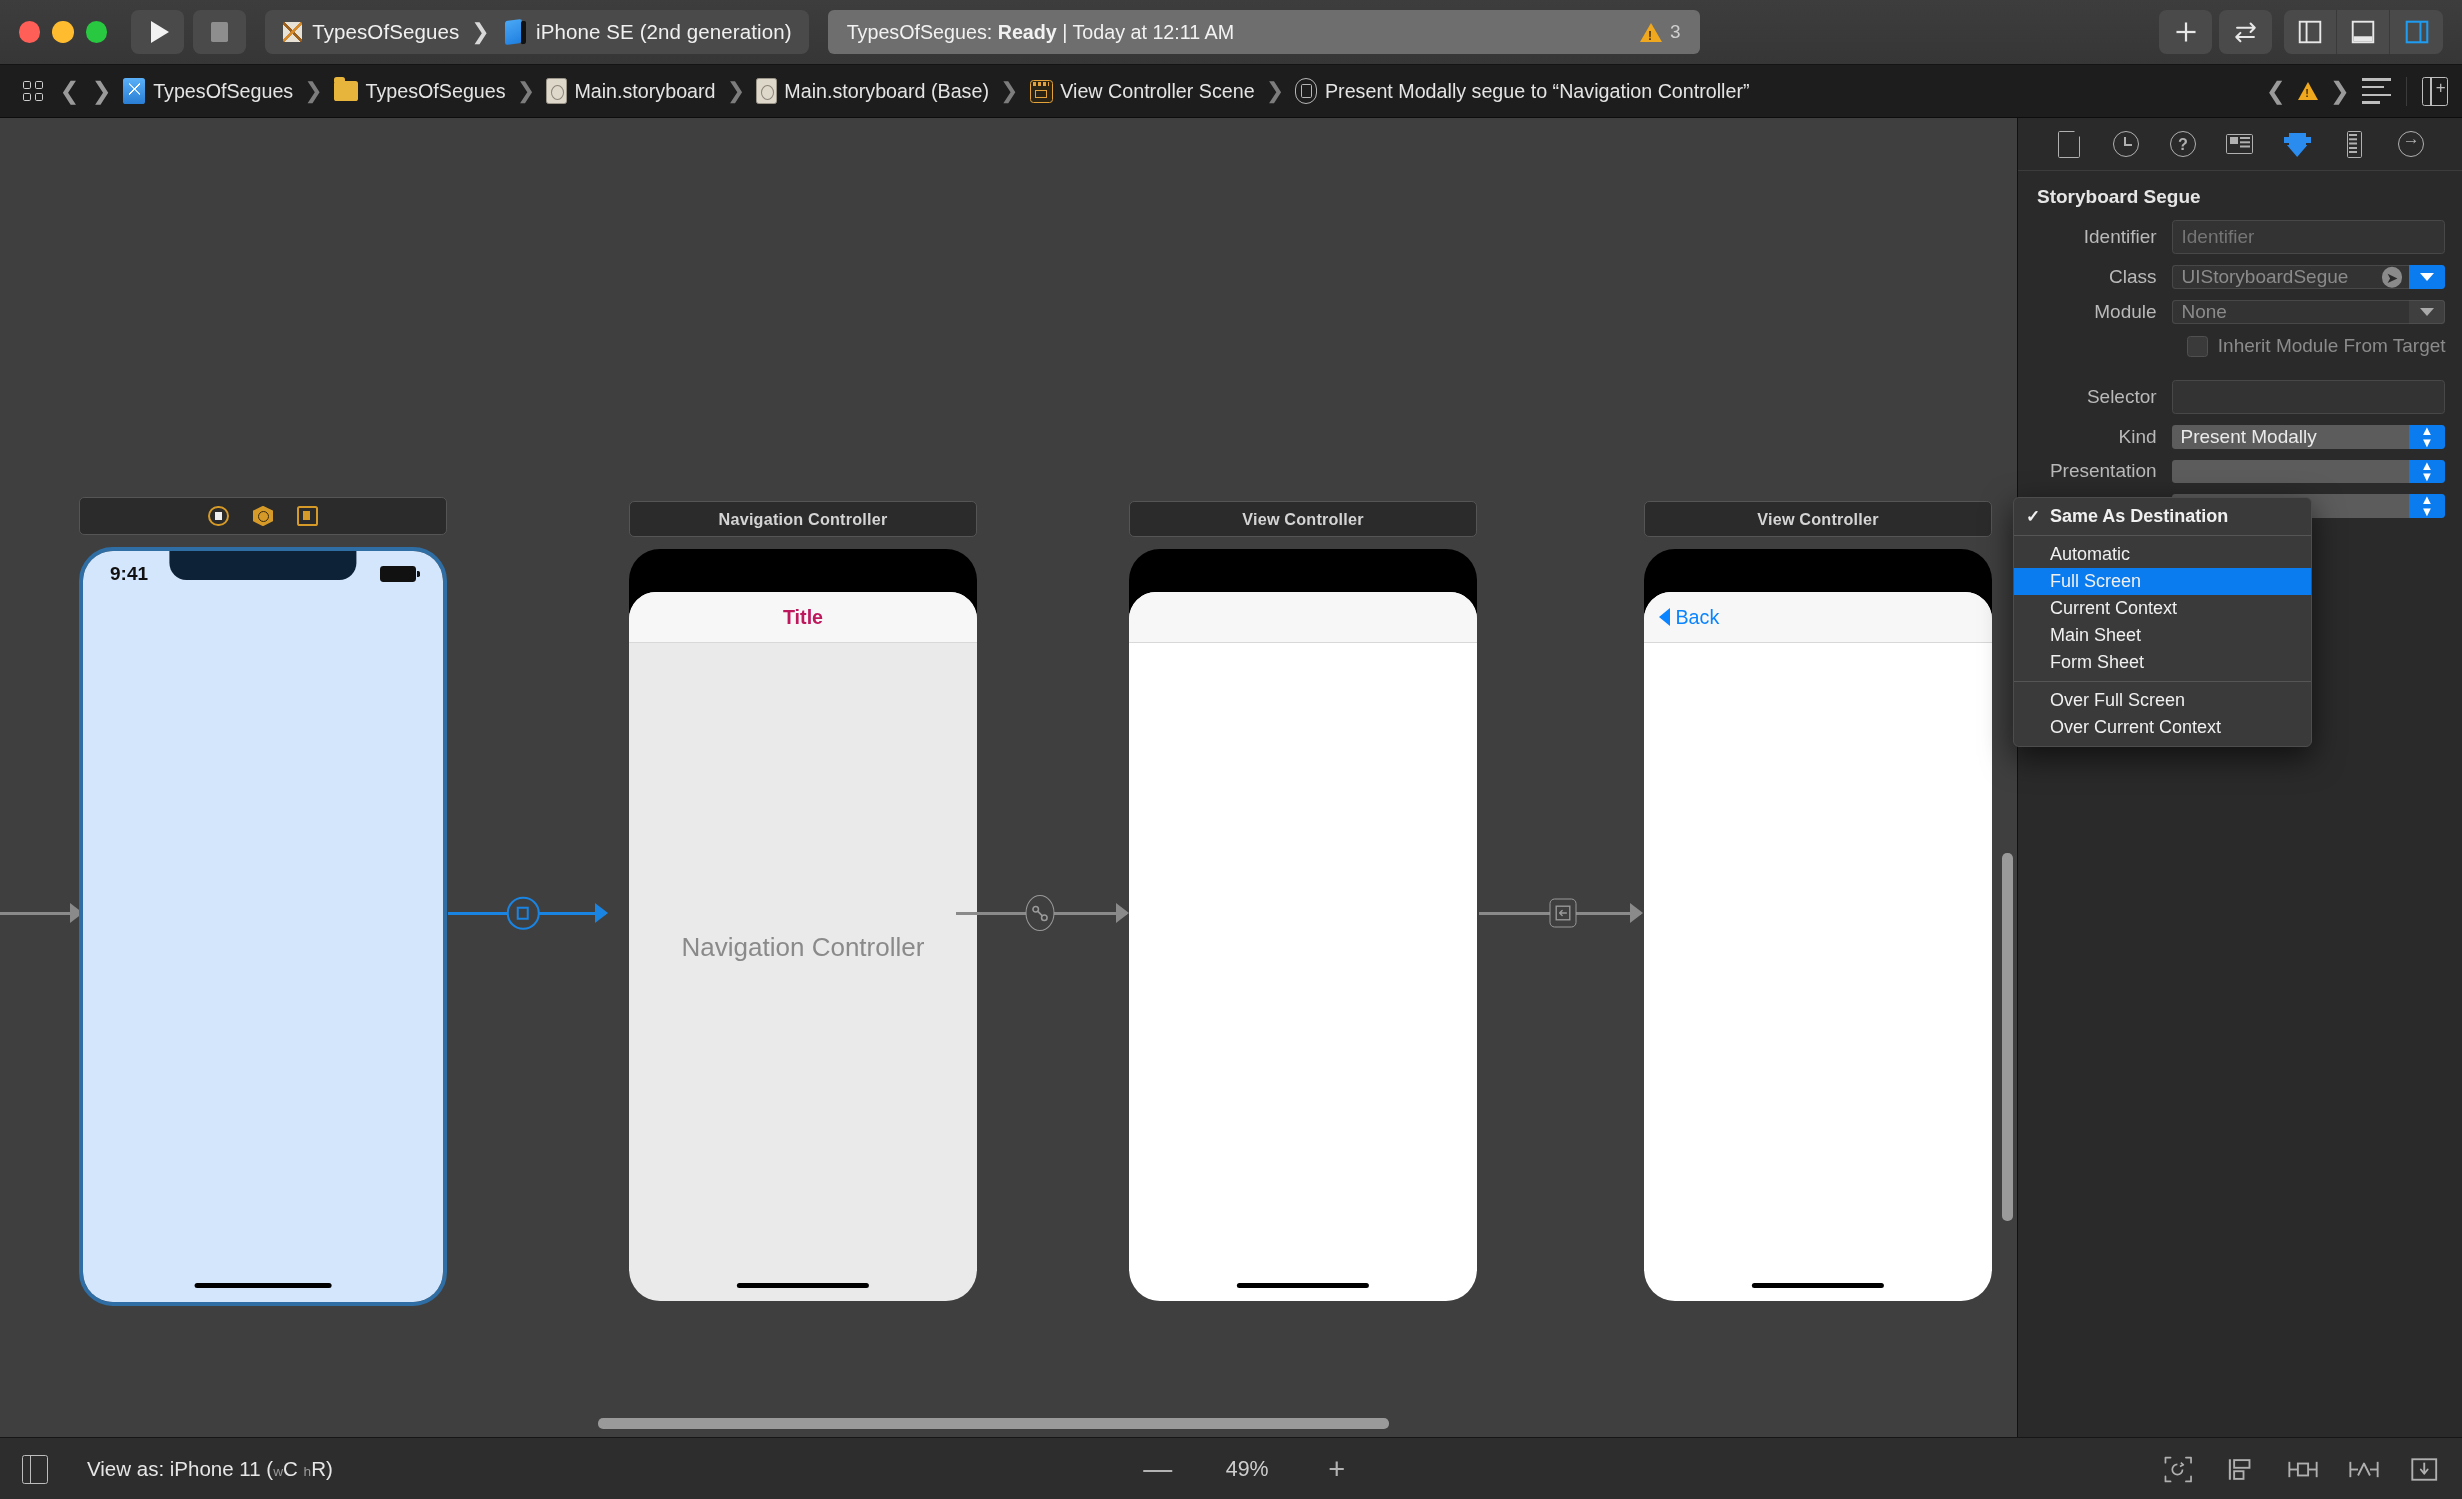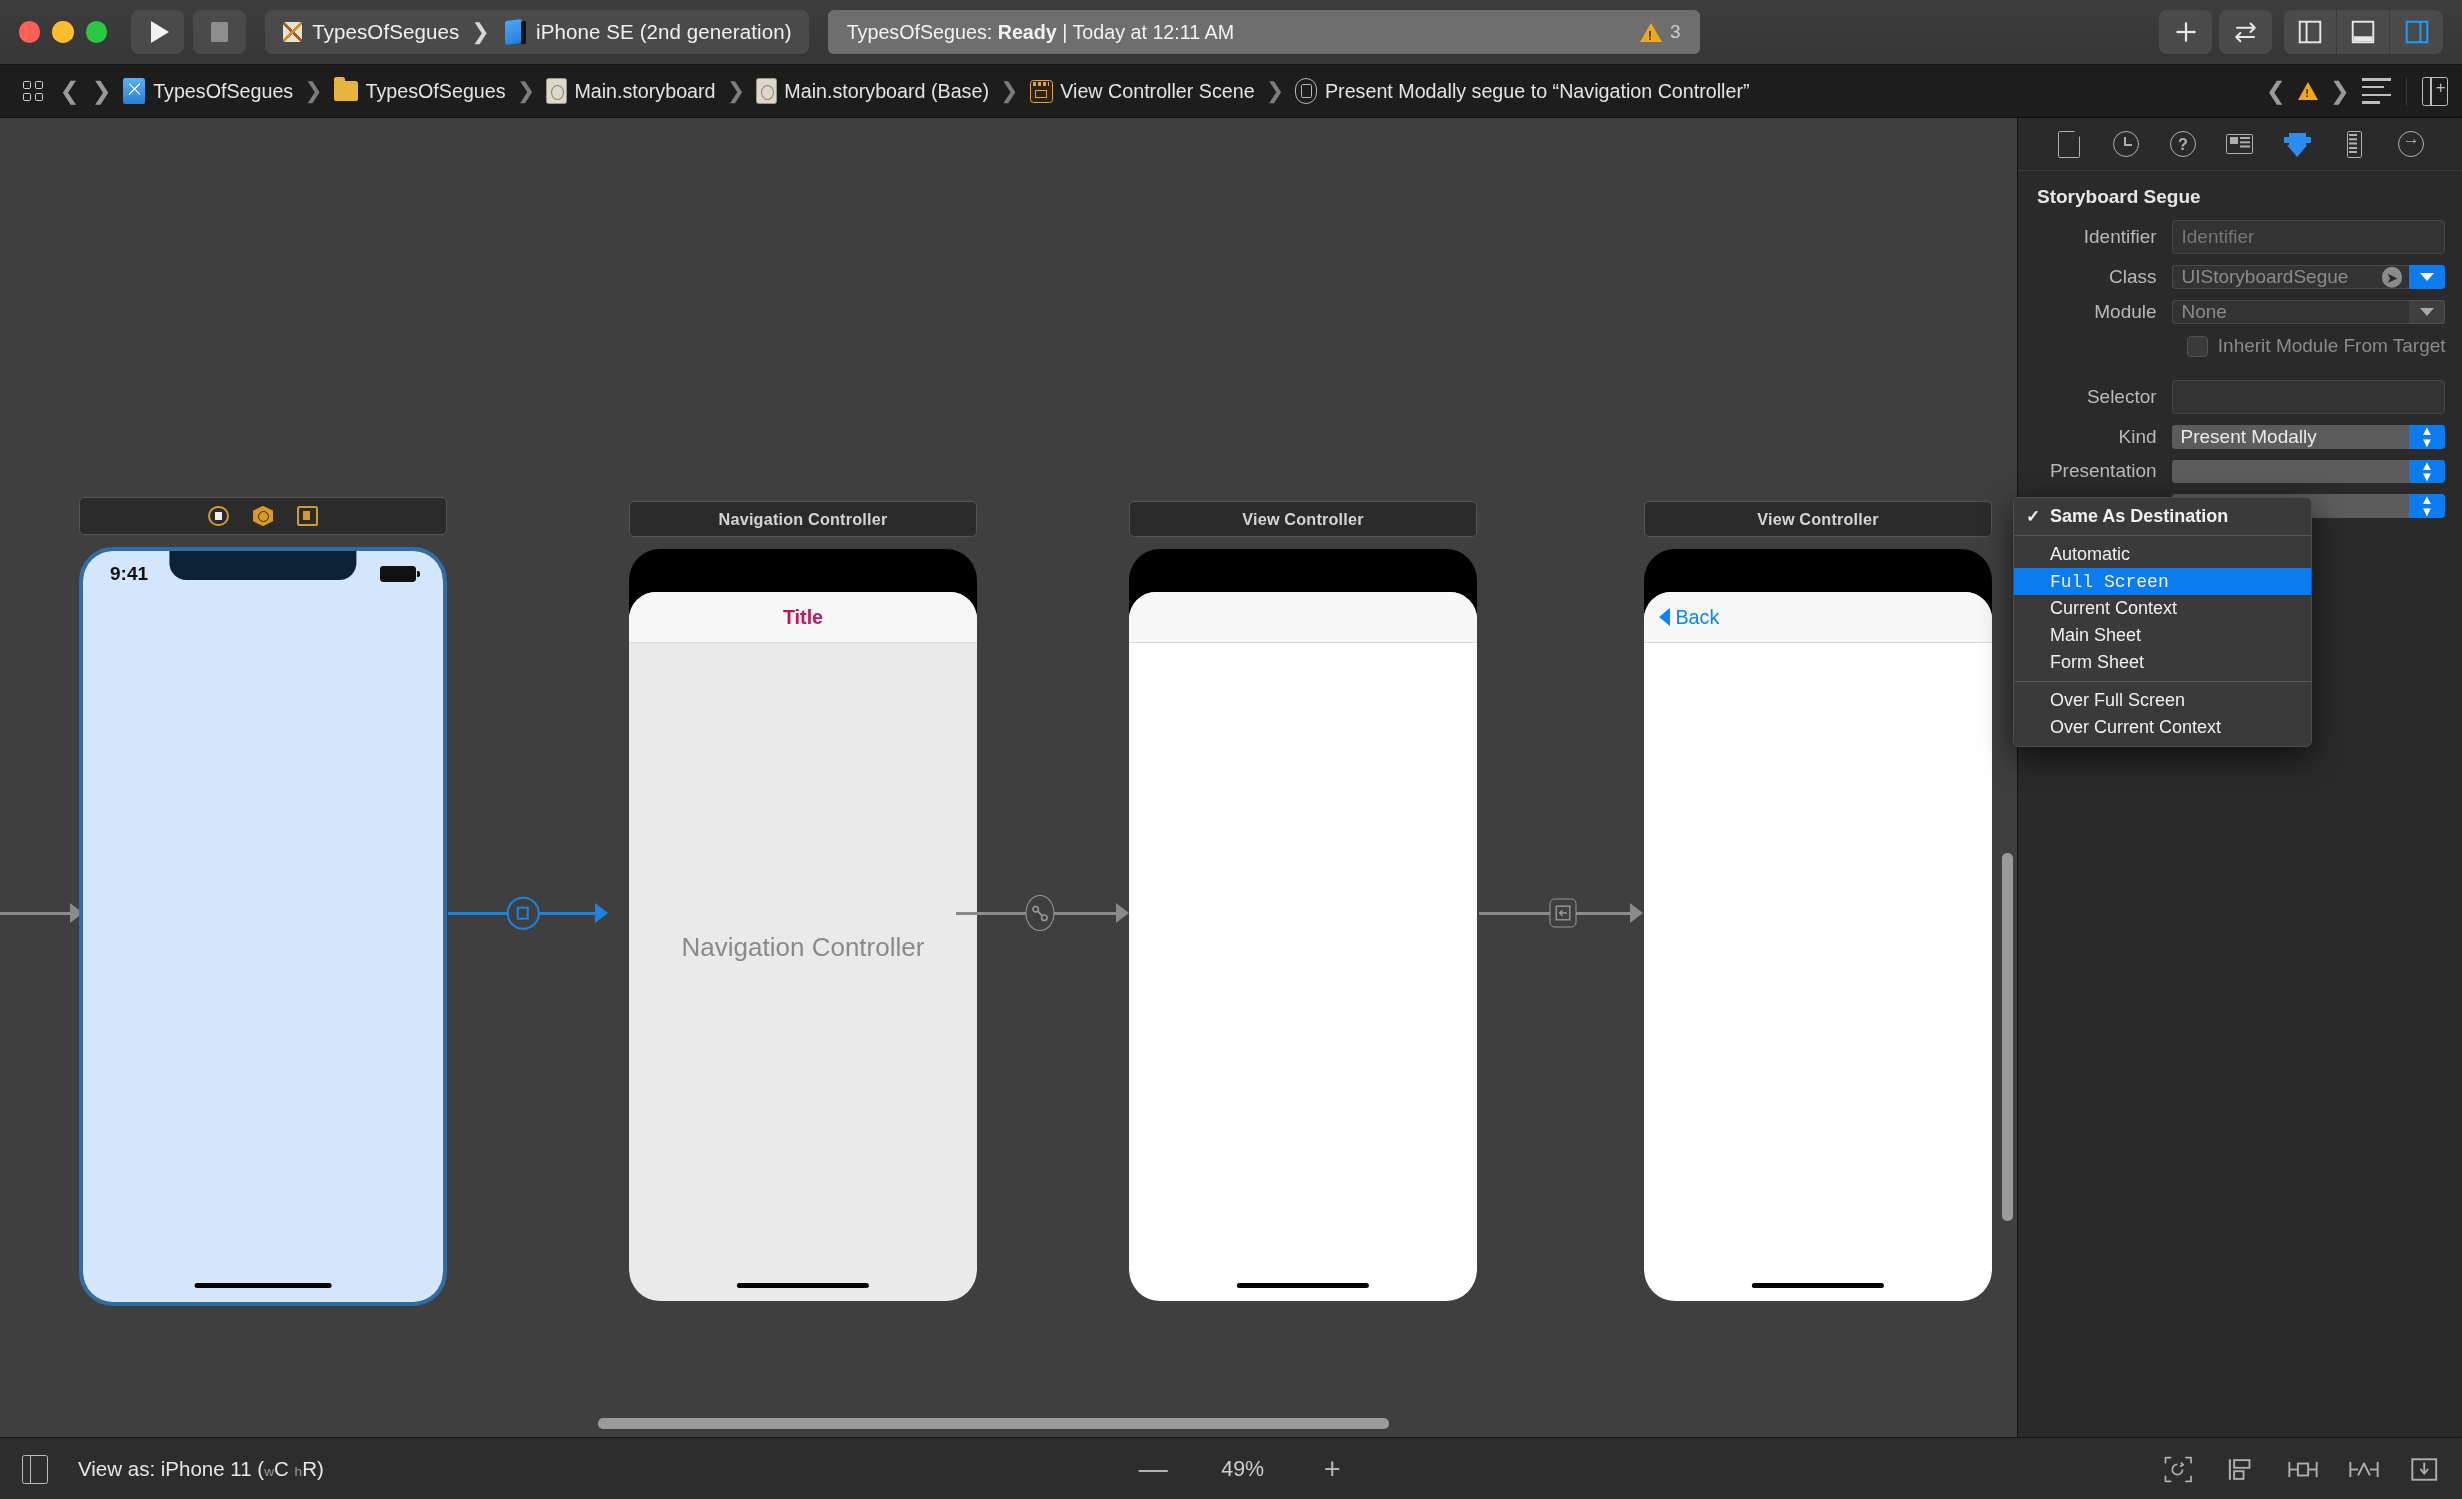--- a/index.html
+++ b/index.html
@@ -259,30 +259,30 @@
 
   
   .menu-pop {
     position:absolute; left:-4.3px; top:0; width:299px;
     background:#3a3a3a; border:0.9px solid #4d4d4d; border-radius:6px;
     box-shadow: 0 10.3px 31px rgba(0,0,0,.6); padding:5.1px 0; z-index:40;
   }
   .mitem { display:flex; align-items:center; height:27px; padding:0 10.3px 0 12px; color:#f0f0f0; font-size:18px; }
   .mitem .ck { width:24px; font-size:17px; color:#f0f0f0;}
   .mitem.bold { font-weight:700; }
-  .mitem.sel { background:#0a7cf0;font-family:Liberation Mono, monospace; }
+  .mitem.sel { background:#0a7cf0; }
   .mitem.indent { padding-left:36px; }
   .msep { height:0.9px; background:#555; margin:5.1px 0;}
 
   
   .bottombar {
     height:63px; min-height:63px; background:#2d2d2d; border-top:0.9px solid #161616;
     display:flex; align-items:center; padding:0 22px; gap:15.4px;
   }
-  .viewas { display:flex; align-items:center; gap:30px;}
+  .viewas { display:flex; align-items:center; gap:39px;}
   .devglyph { width:26px;height:29px;border:1.7px solid #bdbdbd;border-radius:2.6px;position:relative;}
   .devglyph:before{content:"";position:absolute;left:6.8px;top:0;bottom:0;width:1.7px;background:#bdbdbd;}
   .viewas .t { color:#e6e6e6; font-size:20.5px;}
   .viewas .t sub { font-size:13.7px; color:#9a9a9a; vertical-align:baseline;}
   .zoomgrp { margin-left:auto; margin-right:auto; display:flex; align-items:center; gap:38px; }
   .zbtn { color:#b3b3b3; font-size:29px; line-height:1; width:29px; text-align:center;}
   .zval { color:#cfcfcf; font-size:21.4px; min-width:74px; text-align:center;}
   .botright { display:flex; align-items:center; gap:29px; }
   .bg-ic { width:32.5px;height:29px; position:relative; }
   

